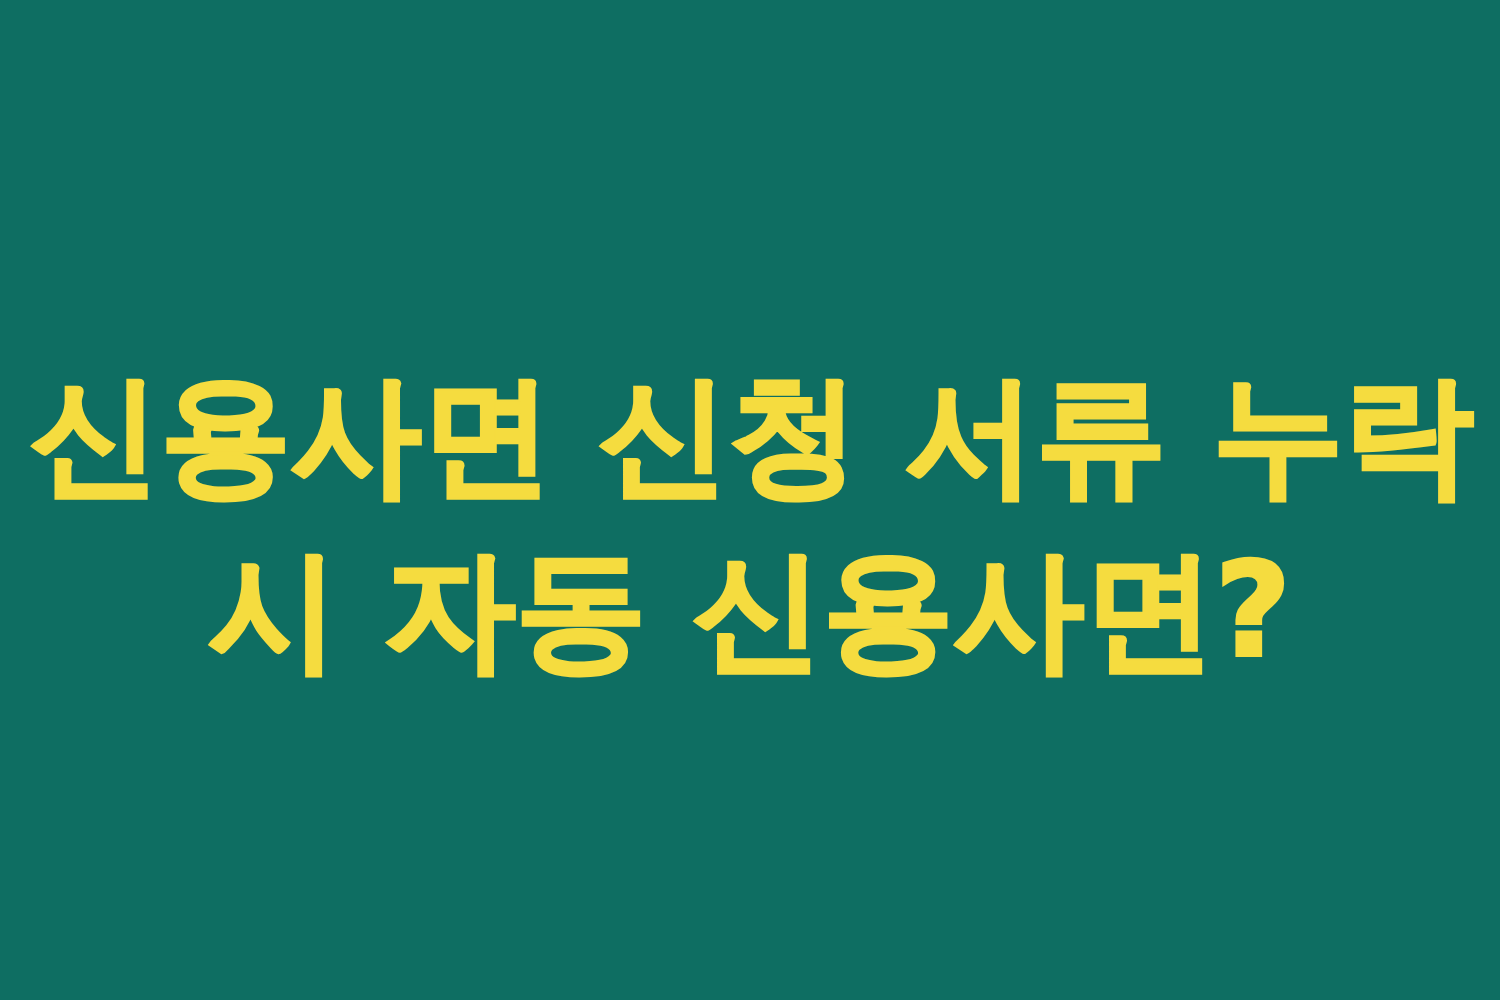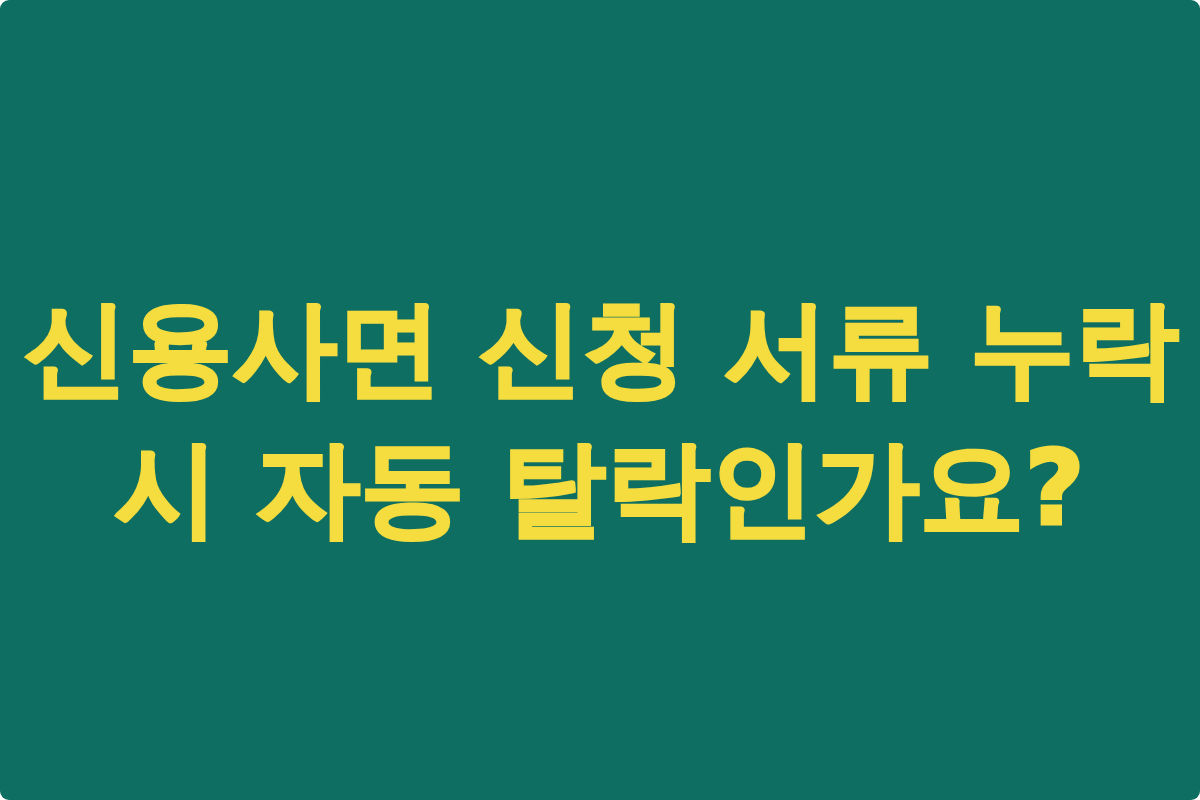--- a/index.html
+++ b/index.html
@@ -18,21 +18,20 @@
   #banner {
     position: relative;
     width: 1200px;
     height: 800px;
     box-sizing: border-box;
     display: flex;
     flex-direction: column;
     align-items: center;
     justify-content: center;
     overflow: hidden;
-    border-radius: 9px;
   }
 
   
   #headline {
     position: absolute;
     left: 0;
     right: 0;
     top: 278px;
     display: flex;
     flex-direction: column;
@@ -62,17 +61,17 @@
 </style>
 </head>
 <body>
 
 <div id="banner" style="background-color: rgb(14, 110, 98);">
 
   <div id="headline">
 
     <span class="headline-line" style="color: rgb(245, 220, 63);">신용사면 신청 서류 누락</span>
 
-    <span class="headline-line" style="color: rgb(245, 220, 63);">시 자동 탈락인가요?</span>
+    <span class="headline-line" style="color: rgb(245, 220, 63);">시 자동 신용사면?</span>
 
   </div>
 
 </div>
 
 </body></html>

